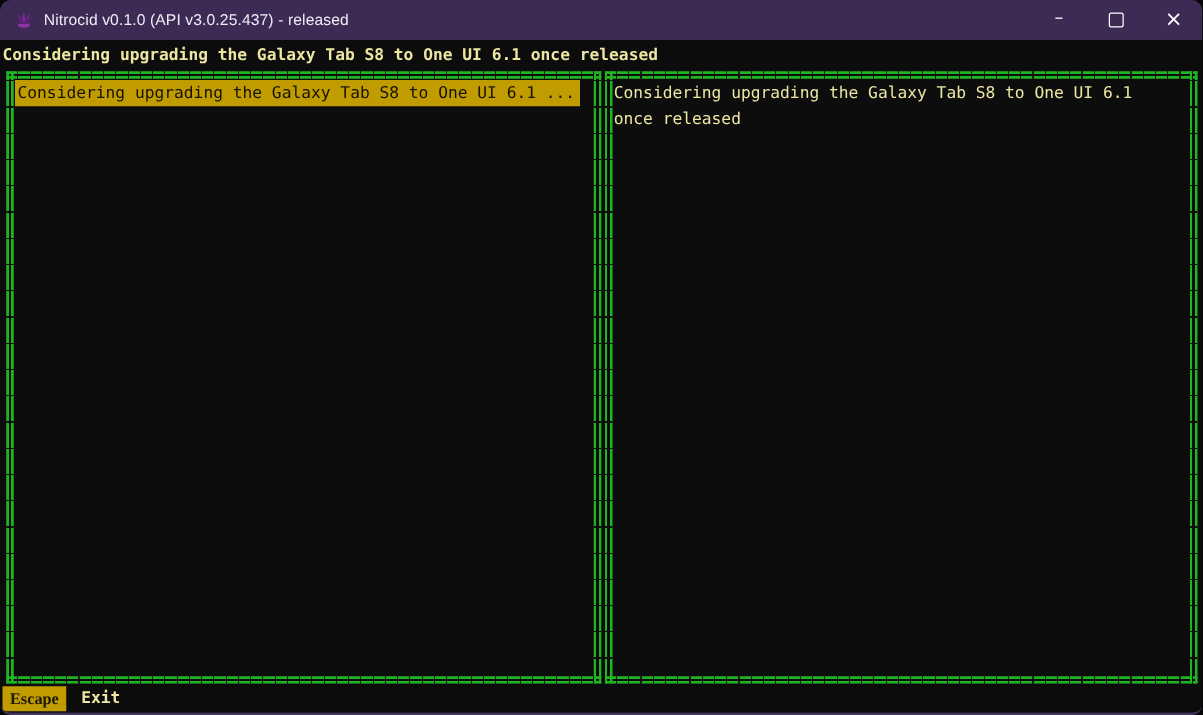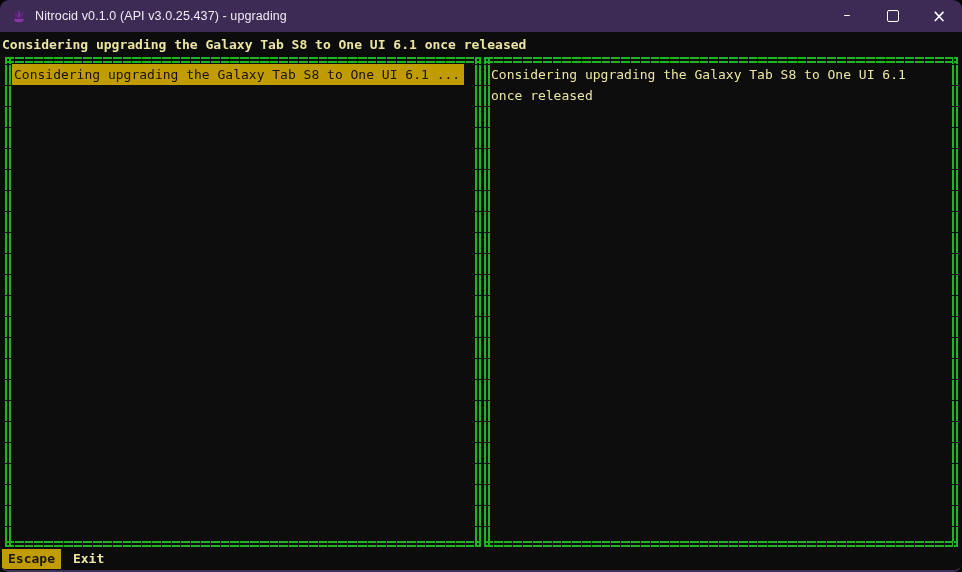--- a/index.html
+++ b/index.html
@@ -153,20 +153,21 @@
     font-family: "DejaVu Sans Mono", monospace;
     font-size: 13px;
   }
   .key-badge {
     background: #c19c00;
     color: #1c1708;
     font-weight: bold;
     padding: 2px 6px 3px 6px;
     line-height: 15px;
     cursor: default;
+    font-family: Liberation Serif, serif;
   }
   .key-action {
     color: #ece6a2;
     font-weight: bold;
     margin-left: 12px;
   }
 </style>
 </head>
 <body>
 
@@ -176,21 +177,21 @@
     <svg class="app-icon" viewBox="0 0 16 16">
       <g>
         <path d="M8 1.5 C6.7 4.5 6.7 8 8 11 C9.3 8 9.3 4.5 8 1.5 Z" fill="#7b2f9b"></path>
         <path d="M3.2 3.2 C3.6 6.4 5.2 9.2 8 11 C7.4 7.8 5.8 5 3.2 3.2 Z" fill="#662584"></path>
         <path d="M12.8 3.2 C12.4 6.4 10.8 9.2 8 11 C8.6 7.8 10.2 5 12.8 3.2 Z" fill="#662584"></path>
         <path d="M1.2 7.2 C2.6 9.4 5 10.9 8 11 C6.4 8.9 4 7.6 1.2 7.2 Z" fill="#55206f"></path>
         <path d="M14.8 7.2 C13.4 9.4 11 10.9 8 11 C9.6 8.9 12 7.6 14.8 7.2 Z" fill="#55206f"></path>
         <path d="M3 11 L13 11 L12 13.5 Q8 14.8 4 13.5 Z" fill="#8b35a6"></path>
       </g>
     </svg>
-    <div class="title-text">Nitrocid v0.1.0 (API v3.0.25.437) - upgrading</div>
+    <div class="title-text">Nitrocid v0.1.0 (API v3.0.25.437) - released</div>
     <div class="win-controls">
       <div class="win-btn">
         <span class="glyph-min">–</span>
       </div>
       <div class="win-btn">
         <span class="glyph-max"></span>
       </div>
       <div class="win-btn">
         <span class="glyph-close">×</span>
       </div>

